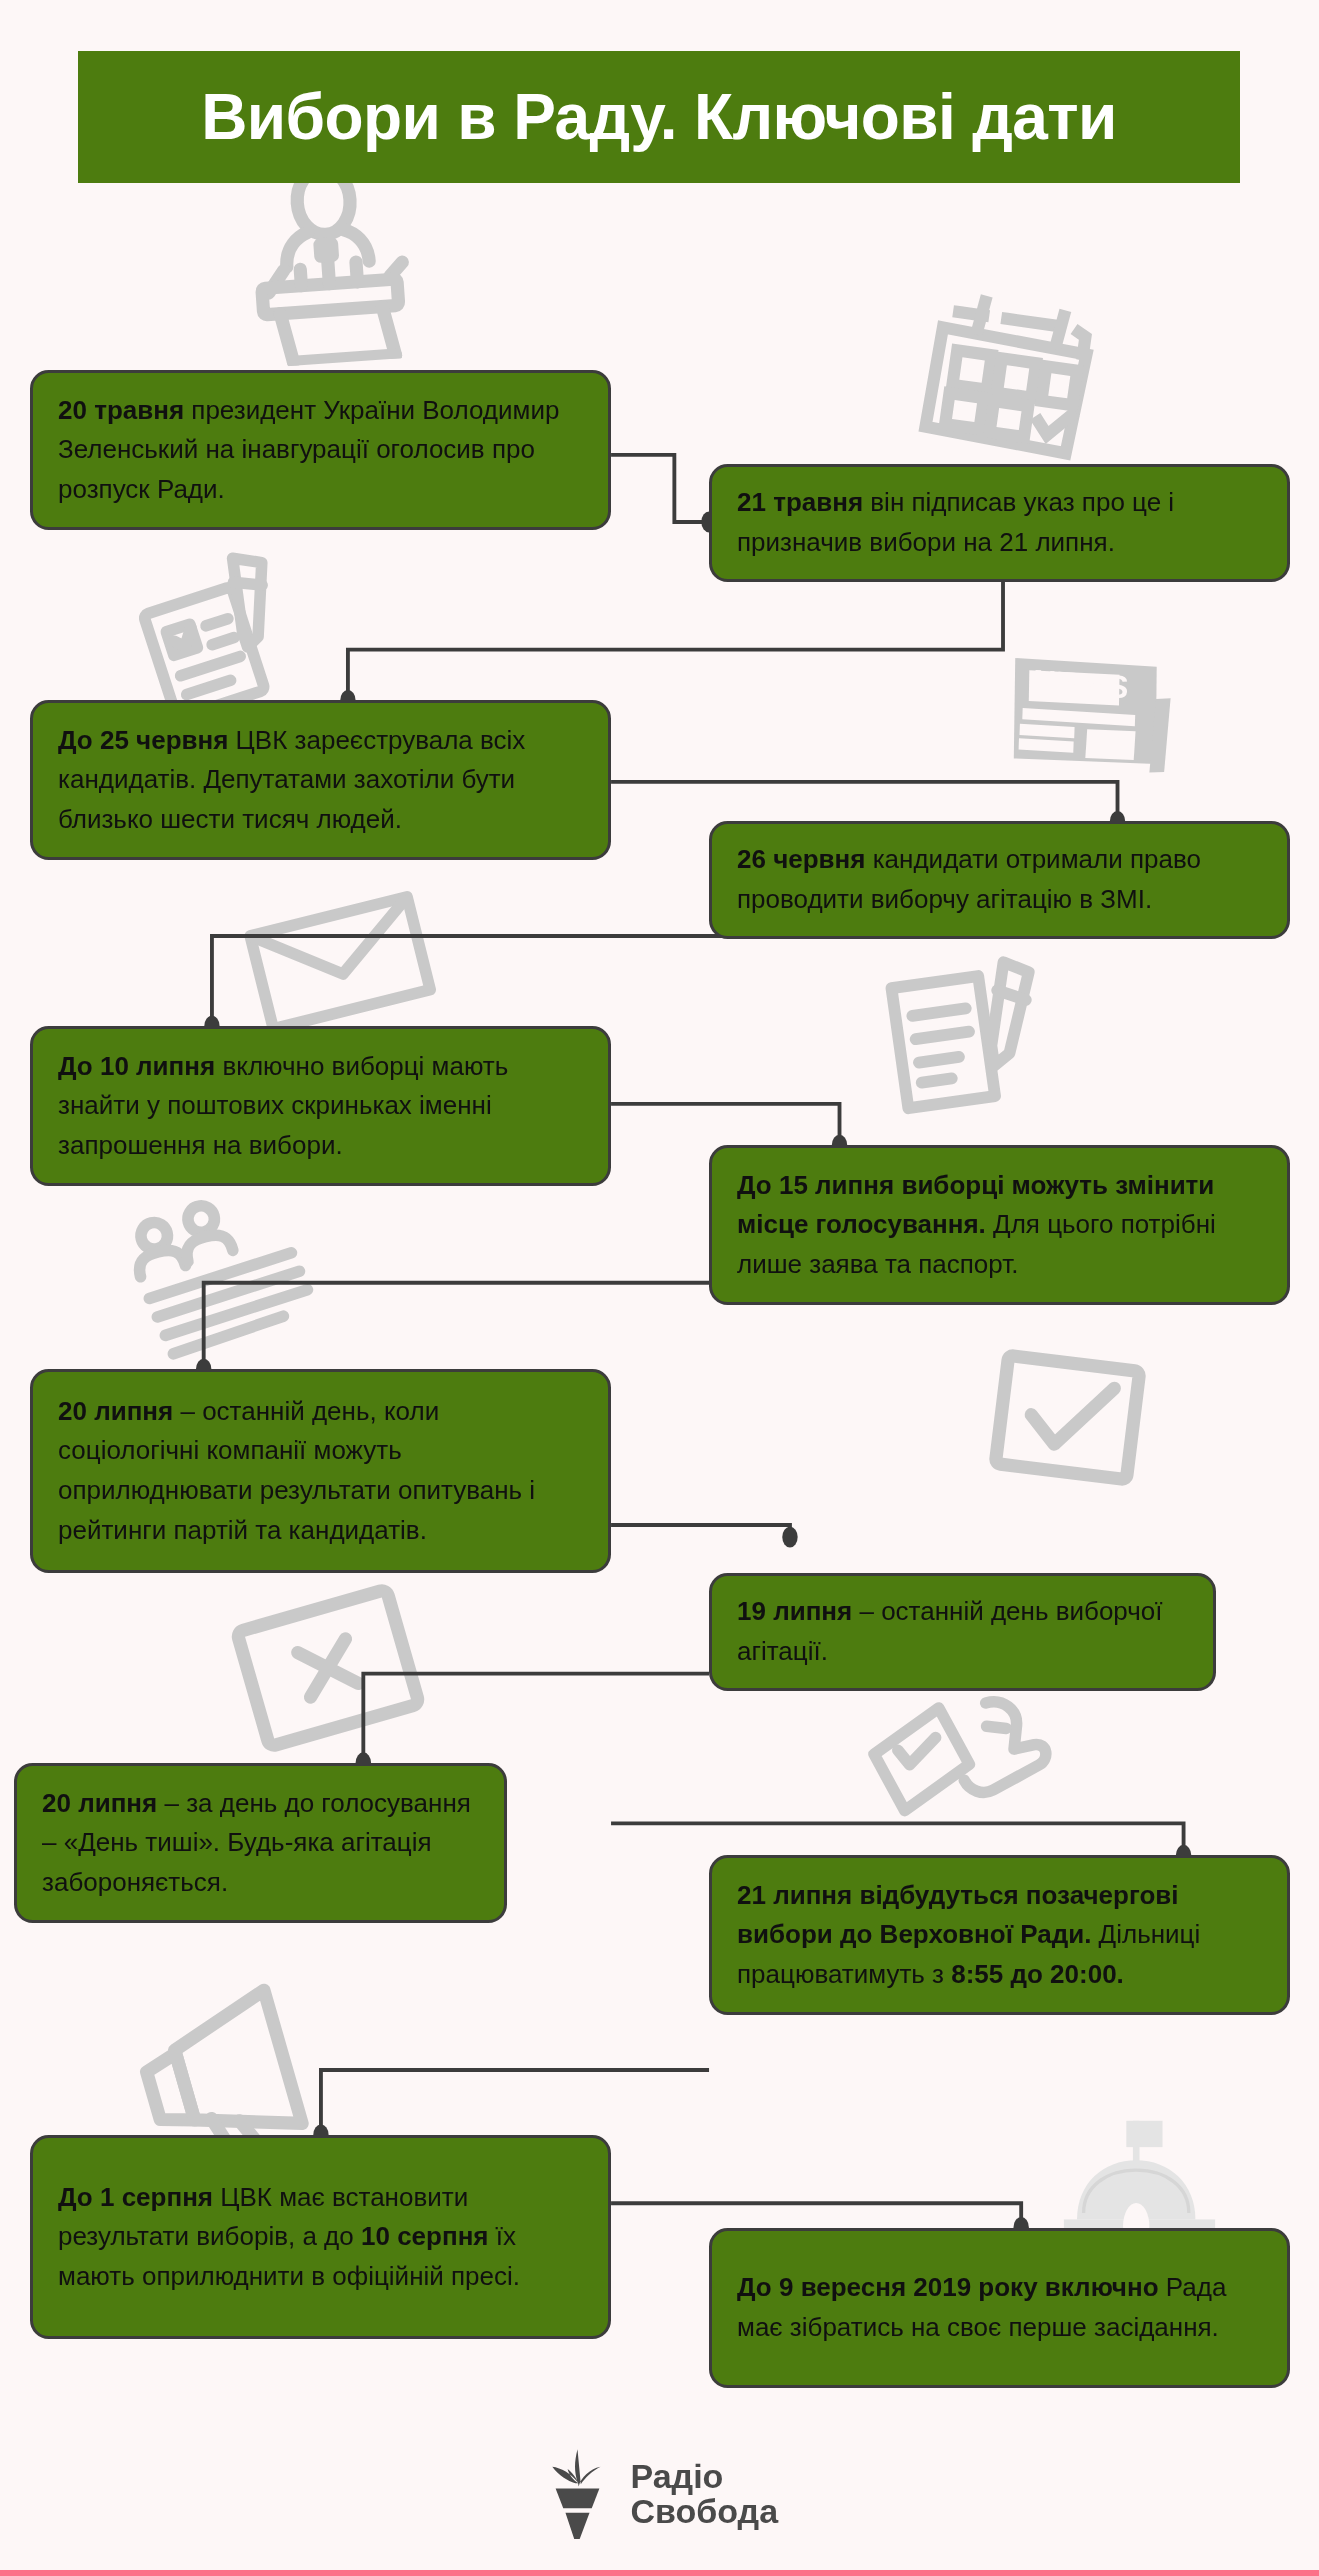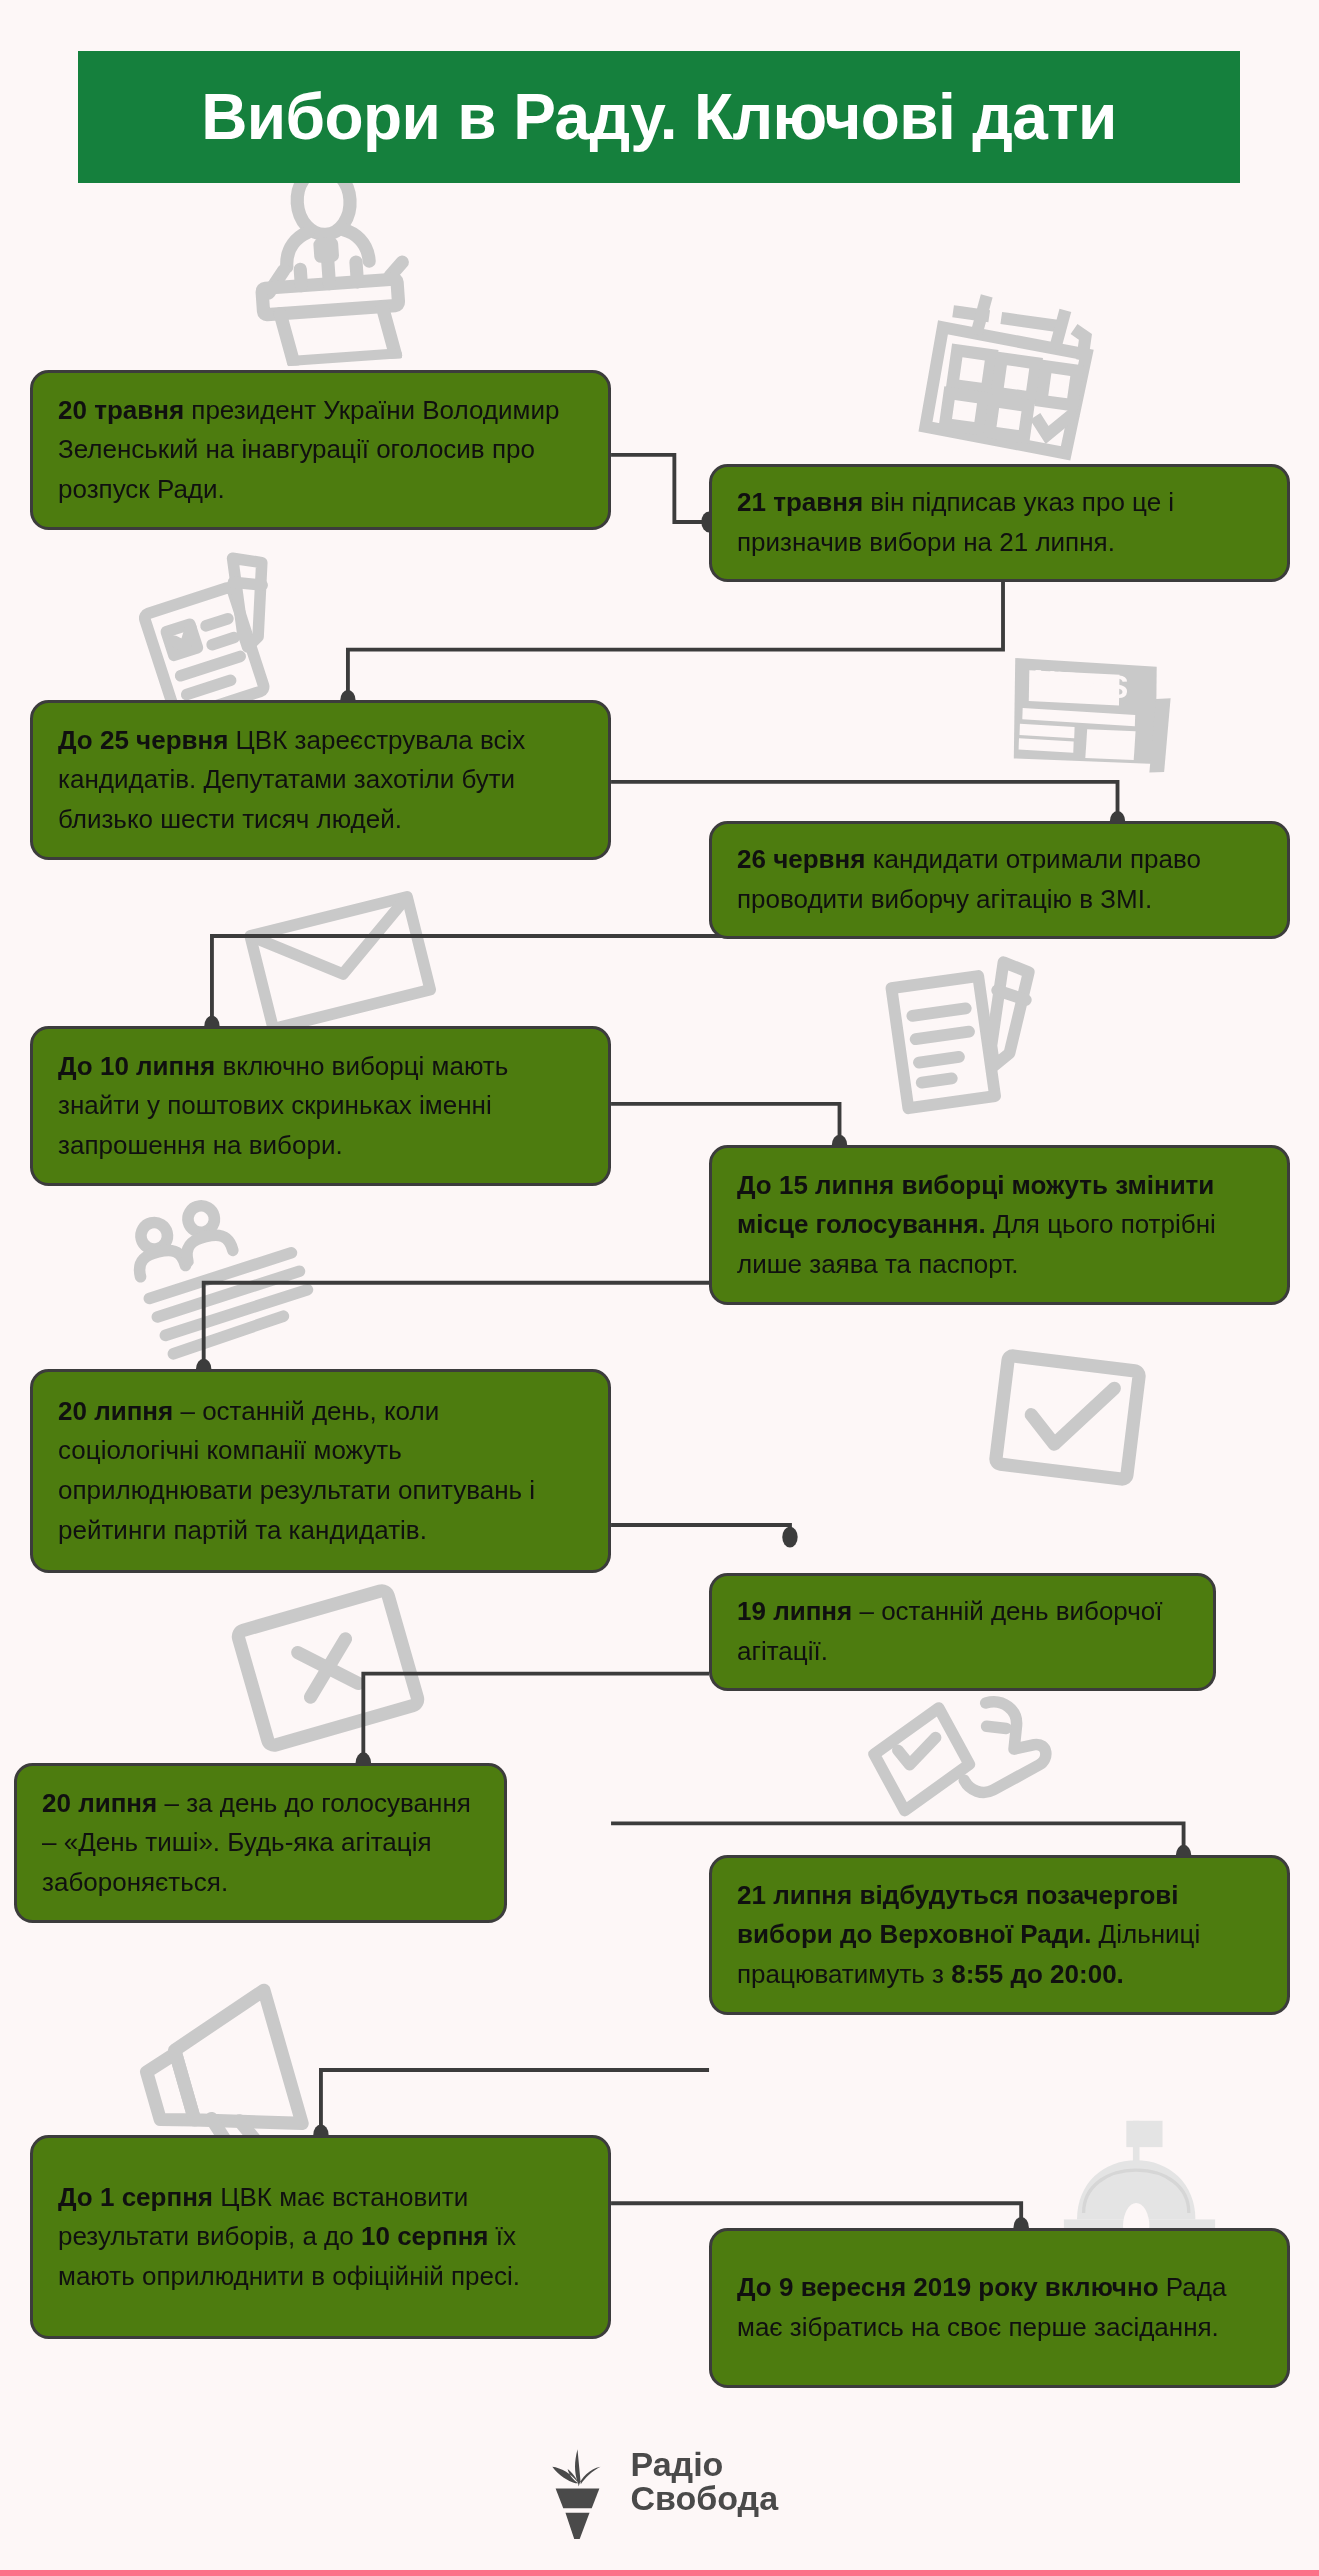--- a/index.html
+++ b/index.html
@@ -10,21 +10,21 @@
     position:relative;overflow:hidden;
     -webkit-font-smoothing:antialiased;
   }
 
   
   #stage{position:absolute;inset:0;width:1319px;height:2576px;}
 
   
   #header-band{
     position:absolute;left:78px;top:51px;width:1162px;height:132px;
-    background:#15803d;
+    background:#4d7c0f;
     display:flex;align-items:center;justify-content:center;
     z-index:40;
   }
   #header-title{
     color:#FFFFFF;
     font-size:64px;
     font-weight:700;
     letter-spacing:-0.6px;
     line-height:1;
     white-space:nowrap;
@@ -60,21 +60,21 @@
     font-stretch:condensed;
   }
   .card-text b{font-weight:700;}
 
   
   #footer-logo{
     position:absolute;left:0;top:2429px;width:1319px;height:129px;
     display:flex;align-items:center;justify-content:center;
     z-index:30;
   }
-  #logo-inner{display:flex;gap:16.5px;}
+  #logo-inner{display:flex;align-items:center;gap:16.5px;}
   #logo-words{display:flex;flex-direction:column;line-height:1.02;}
   .logo-line{
     font-size:34px;font-weight:700;color:#4A4A4A;
     font-family:"Liberation Sans", sans-serif;letter-spacing:0px;
   }
 
   
   #bottom-strip{
     position:absolute;left:0;top:2570px;width:1319px;height:6px;
     background:#FC7188;z-index:45;

